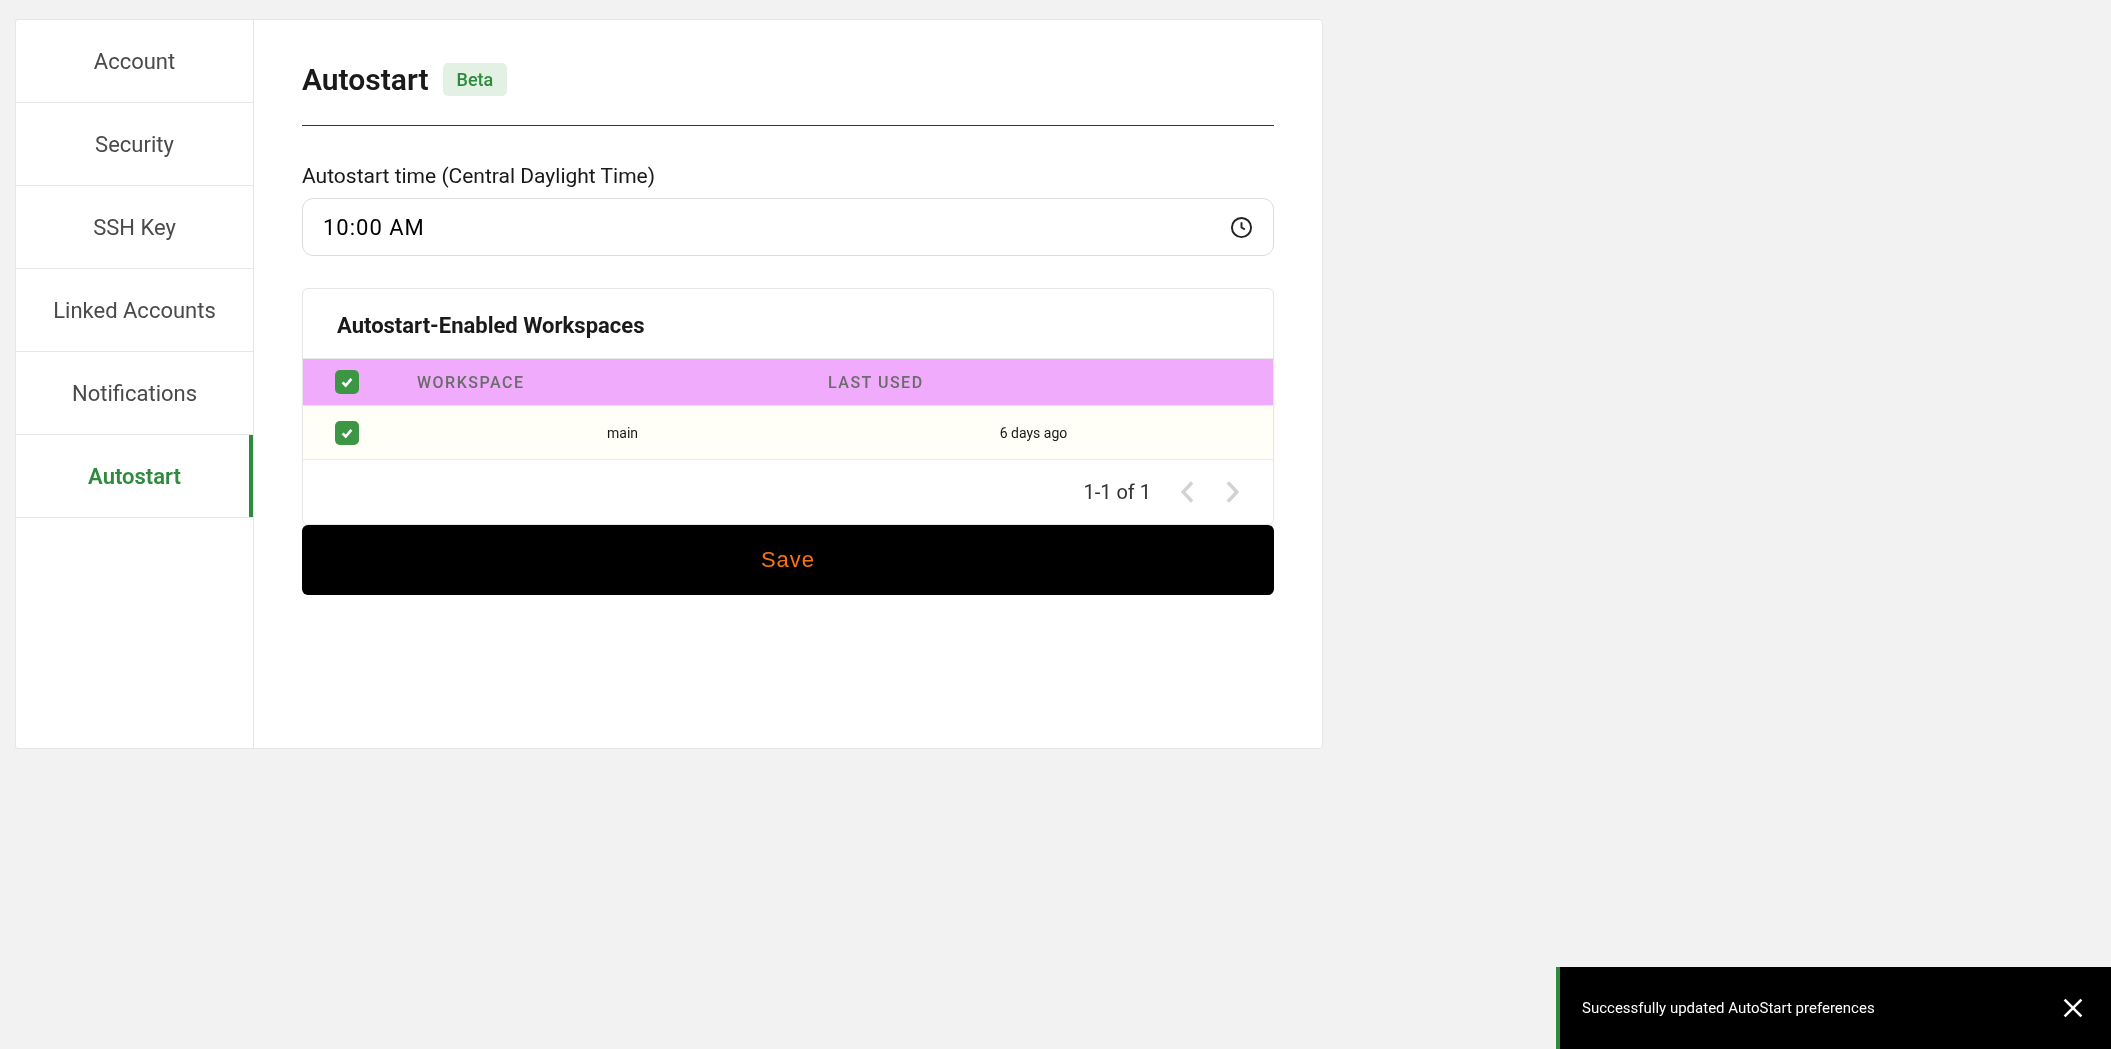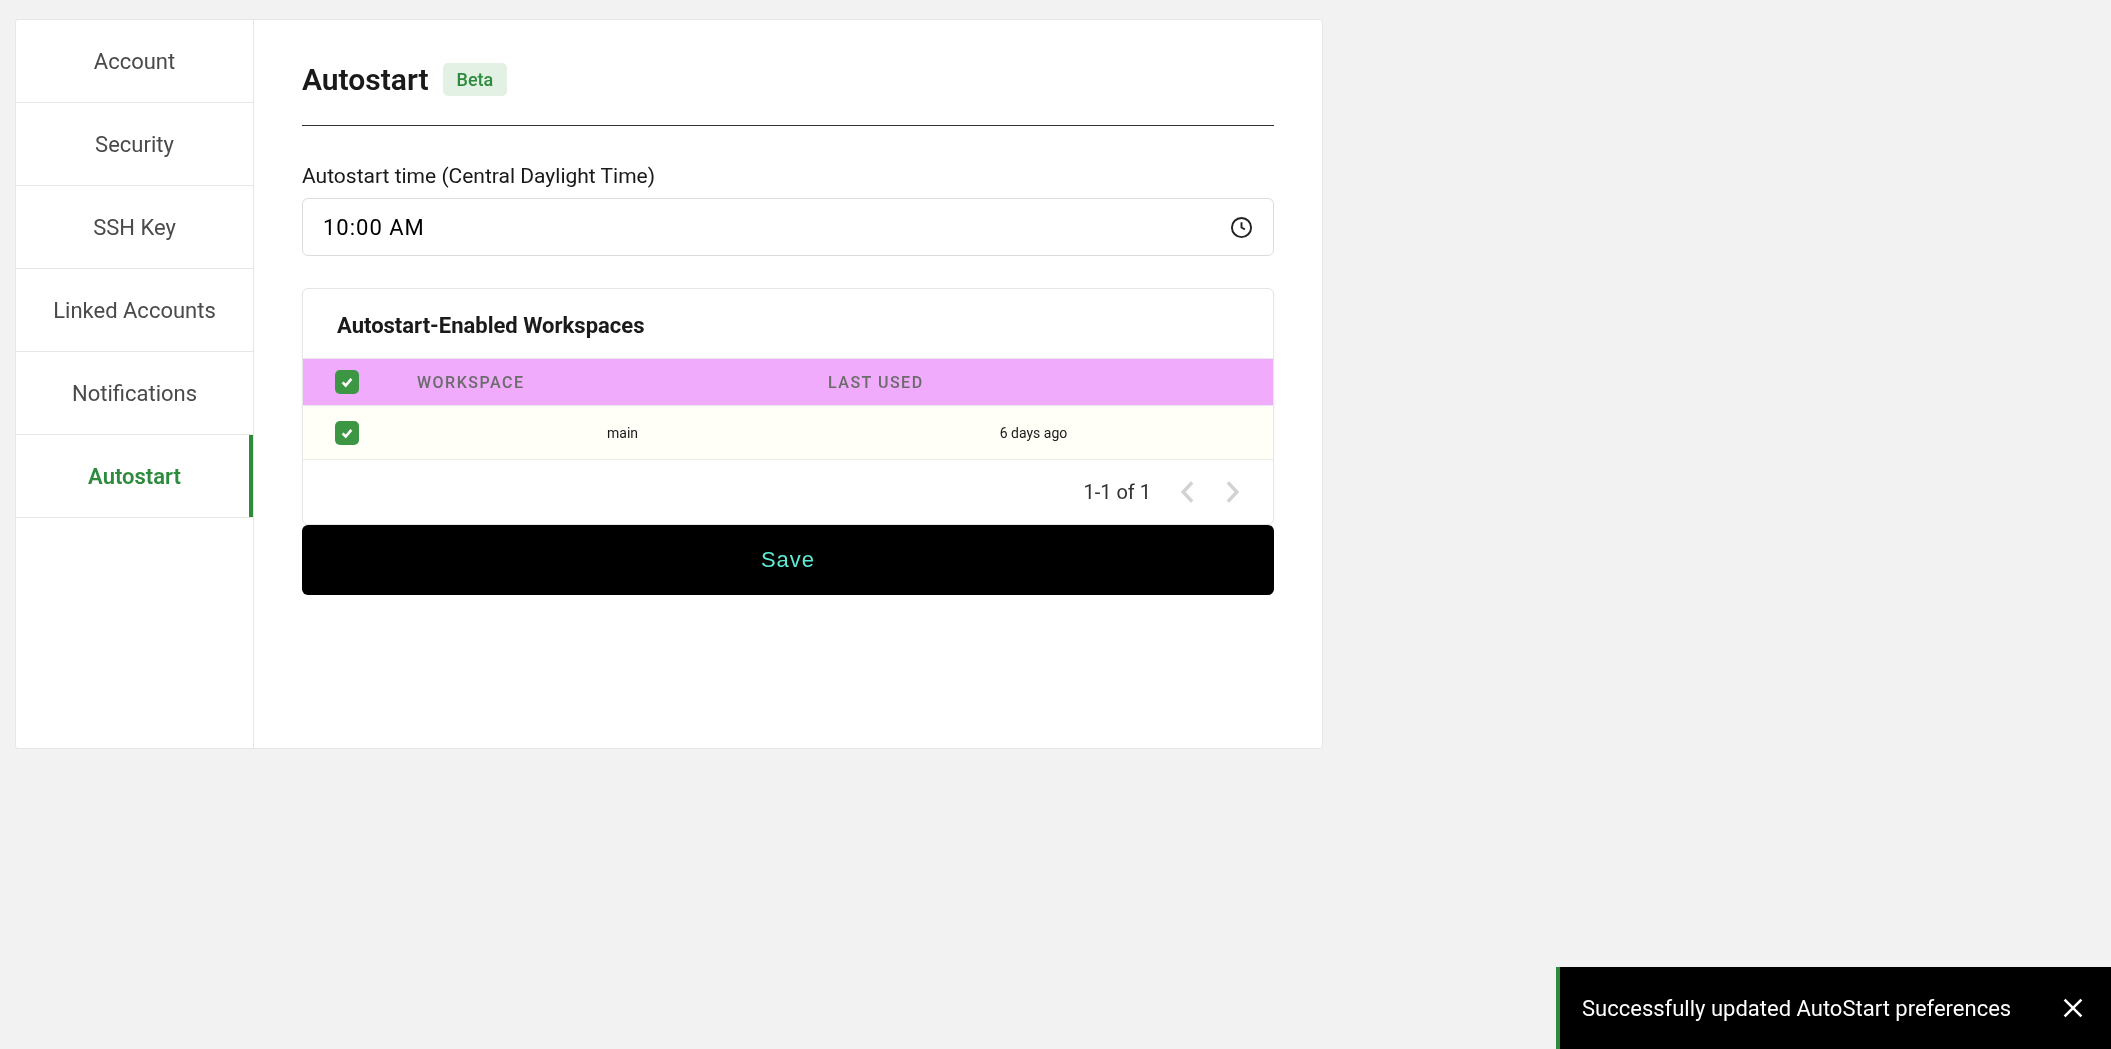--- a/index.html
+++ b/index.html
@@ -77,21 +77,21 @@
       border-top: 1px solid #333;
       margin-bottom: 38px;
     }
     .field-label {
       font-size: 21px;
       color: #1a1a1a;
       margin-bottom: 10px;
     }
     .time-input-wrap {
       border: 1px solid #dcdcdc;
-      border-radius: 6px;
+      border-radius: 11px;
       height: 58px;
       display: flex;
       align-items: center;
       padding: 0 20px;
       margin-bottom: 32px;
     }
     .time-input {
       flex: 1;
       border: none;
       outline: none;
@@ -158,40 +158,40 @@
     }
     .page-arrow {
       color: #d2d2d2;
       cursor: pointer;
       display: flex;
     }
     .save-btn {
       width: 100%;
       height: 70px;
       background: #000;
-      color: #5eead4;
+      color: #f97316;
       border: none;
       border-radius: 6px;
       font-size: 22px;
       font-weight: 500;
       letter-spacing: 1px;
       cursor: pointer;
     }
     .toast {
       position: fixed;
       right: 0;
       bottom: 0;
       background: #000;
       color: #fff;
       display: flex;
       align-items: center;
       padding: 0 26px 0 0;
       height: 82px;
       border-left: 4px solid #2e8b3d;
-      font-size: 22px;
+      font-size: 15px;
       gap: 24px;
       min-width: 555px;
     }
     .toast-text { padding-left: 22px; flex: 1; }
     .toast-close { cursor: pointer; display: flex; }
   </style>
 </head>
 <body>
 
 <div class="container">

